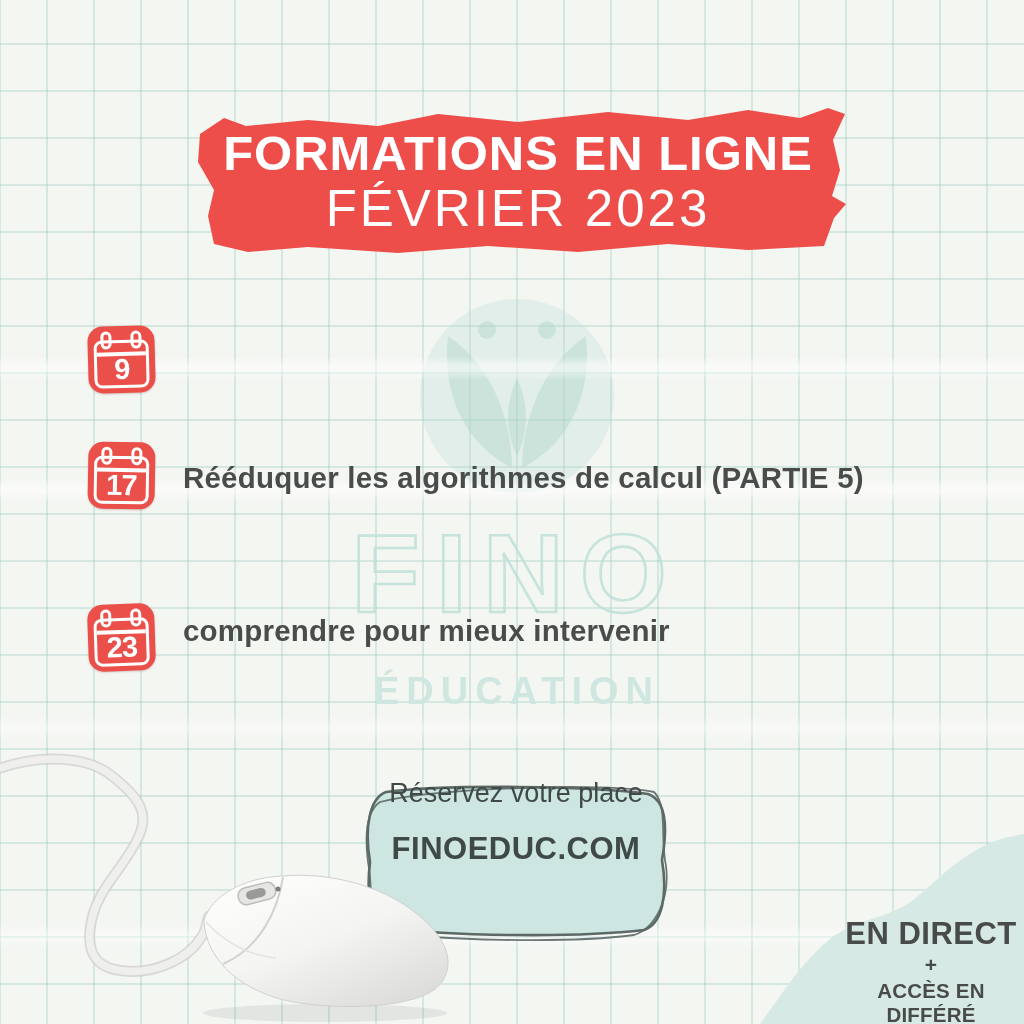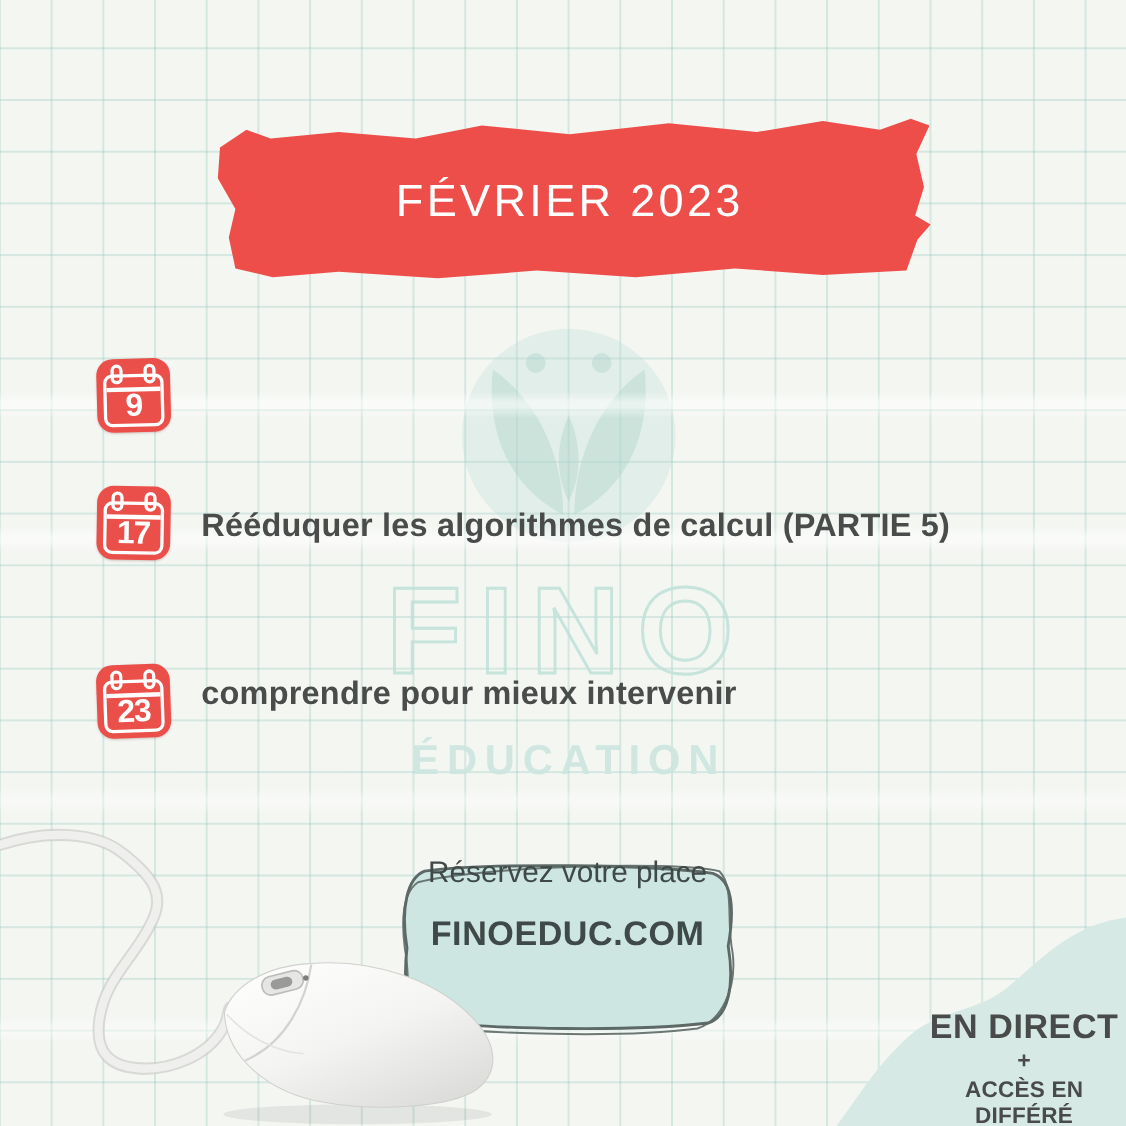--- a/index.html
+++ b/index.html
@@ -15,21 +15,21 @@
   }
   .sheen{position:absolute;left:0;right:0;height:24px;pointer-events:none;
     background:linear-gradient(rgba(255,255,255,0), rgba(255,255,255,0.55) 40%, rgba(255,255,255,0.55) 60%, rgba(255,255,255,0));}
 
   
   .banner{position:absolute;left:188px;top:100px;width:660px;height:162px;}
   .banner svg{position:absolute;left:0;top:0;width:100%;height:100%;}
   .banner-text{position:absolute;left:0;right:0;top:0;bottom:0;display:flex;flex-direction:column;
     align-items:center;justify-content:center;color:#ffffff;padding-top:4px;}
   .banner-title{font-size:49px;font-weight:bold;letter-spacing:1px;line-height:1.08;white-space:nowrap;}
-  .banner-sub{font-size:41px;font-weight:400;letter-spacing:3px;line-height:1.15;white-space:nowrap;}
+  .banner-sub{font-size:51px;font-weight:400;letter-spacing:3px;line-height:1.15;white-space:nowrap;}
 
   
   .session{position:absolute;left:88px;display:flex;gap:28px;align-items:flex-start;}
   .s1{top:326px}.s2{top:442px}.s3{top:604px}
   .session-text{font-size:29.5px;font-weight:bold;color:#494c4b;line-height:45px;letter-spacing:0.2px;}
   .session-text div{white-space:nowrap;}
   .s1 .session-text{padding-top:2px;}
   .s2 .session-text{padding-top:13px;}
   .s3 .session-text{padding-top:4px;}
 
@@ -93,20 +93,21 @@
   <div class="sheen" style="top:924px;opacity:.8"></div>
 
   <div class="banner">
     <svg viewBox="0 0 660 162" preserveAspectRatio="none">
       <path fill="#ee4e4a" d="M12,34 L36,18 L58,26 L120,20 L190,26 L250,14 L330,22 L420,12 L500,20 L560,10 L612,18 L640,8 L657,14
            L645,40 L652,70 L644,96 L658,104 L646,118 L636,146
            L560,150 L480,144 L390,152 L300,146 L210,153 L120,147 L60,152 L26,144
            L20,116 L26,90 L10,62 Z"></path>
     </svg>
     <div class="banner-text">
+      <div class="banner-title">FORMATIONS EN LIGNE</div>
       <div class="banner-sub">FÉVRIER 2023</div>
     </div>
   </div>
 
   <div class="session s1">
     <div class="cal">
       <span class="ring r1"></span>
       <span class="ring r2"></span>
       <div class="cal-body">
         <span class="cal-date">9</span>

